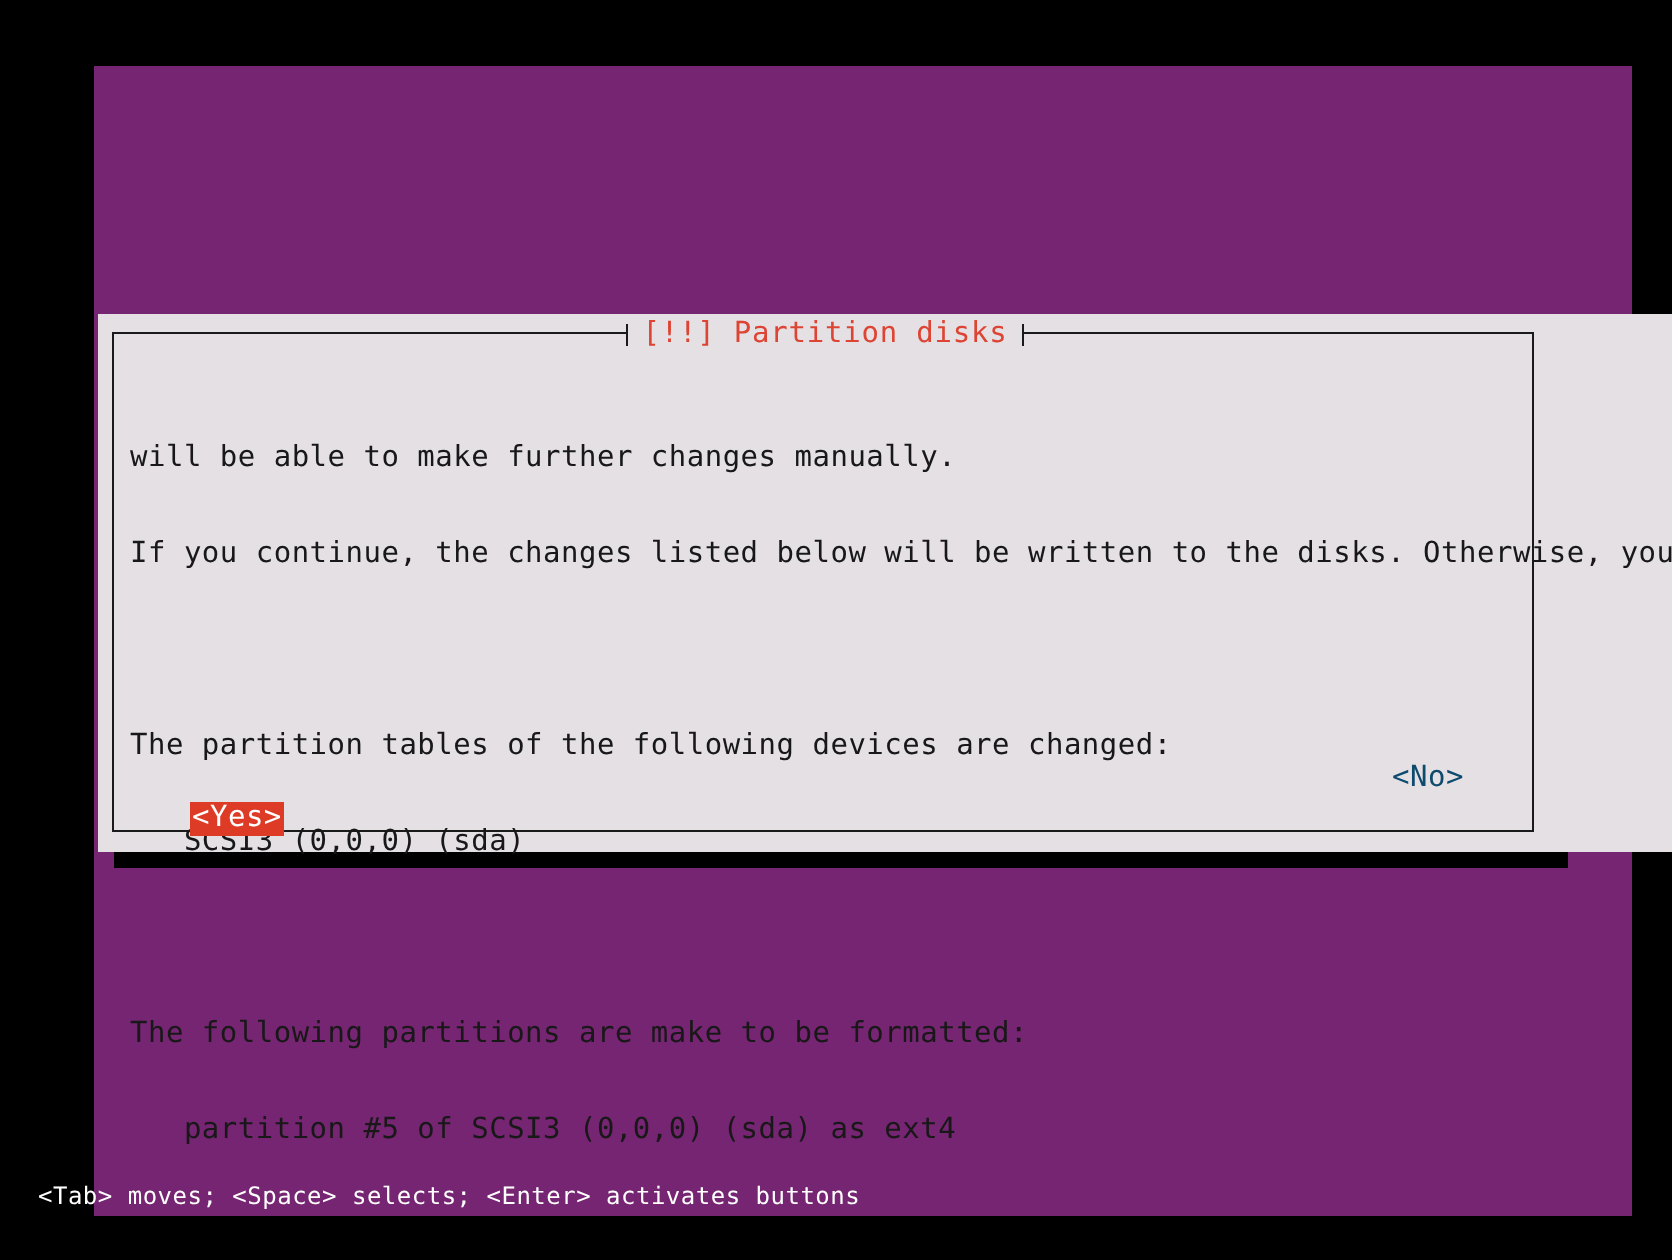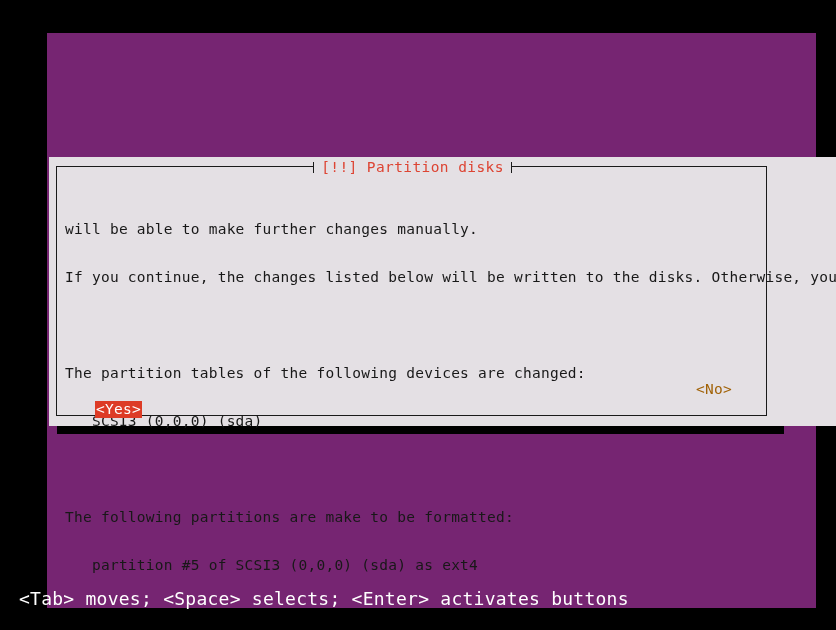--- a/index.html
+++ b/index.html
@@ -119,41 +119,41 @@
     width: 727px;
     height: 20px;
   }
   .dlg-button {
     position: absolute;
     font-size: 14.5px;
     line-height: 17px;
     letter-spacing: 0.25px;
     white-space: pre;
     padding: 0 1px;
-    color: #a16207;
+    color: #0c4a6e;
     background: transparent;
   }
   .dlg-button.selected {
     background: #dd3b26;
     color: #ffffff;
     margin-top: 20px;
   }
   #btn-yes { left: 46px; top: 0px; }
   #btn-no  { left: 646px; top: 0px; }
 
   
   #statusbar {
     position: absolute;
     left: 47px;
     top: 589px;
     width: 626px;
     height: 19px;
     background: #762572;
     color: #ffffff;
-    font-size: 18px;
+    font-size: 12px;
     line-height: 19px;
     letter-spacing: 0.25px;
     white-space: pre;
     padding-left: 11px;
     box-sizing: border-box;
   }
   #statusbar-text {
     position: absolute;
     left: -28px;
     top: 0;

